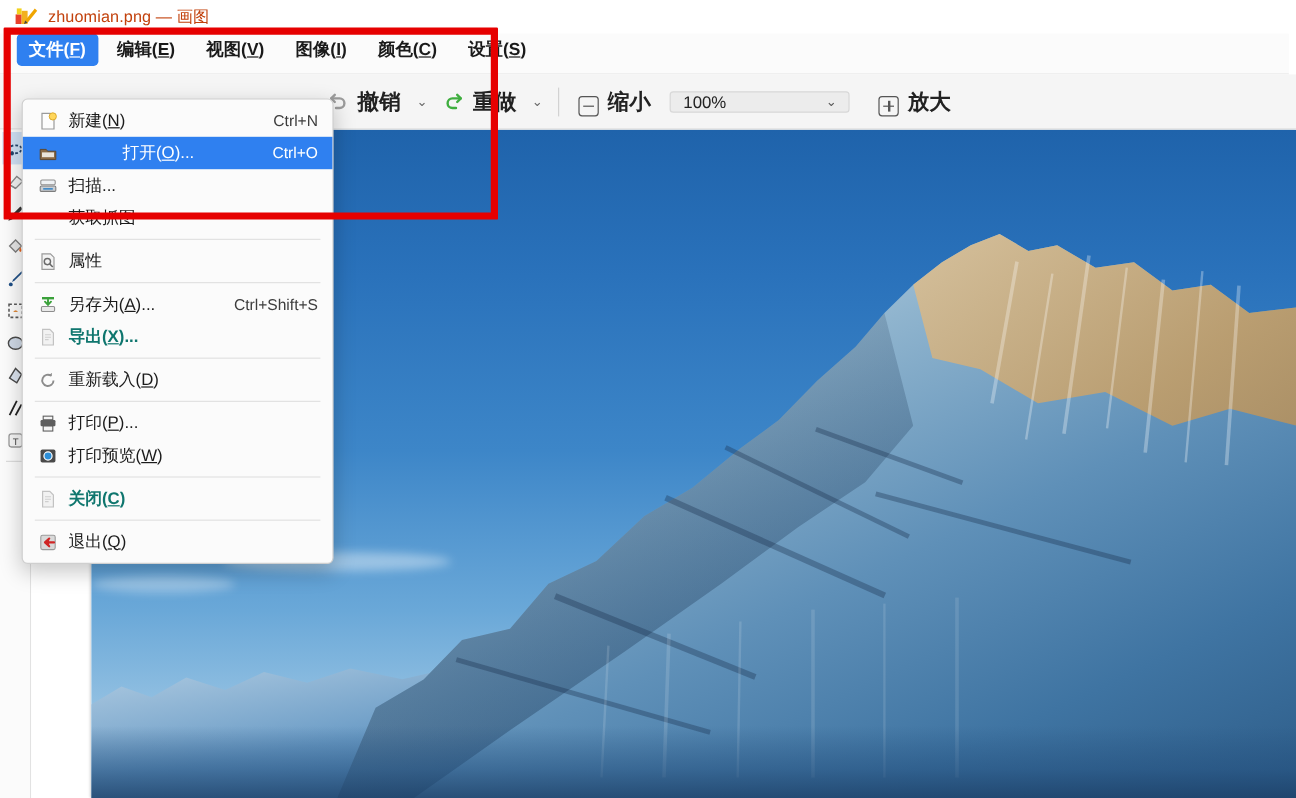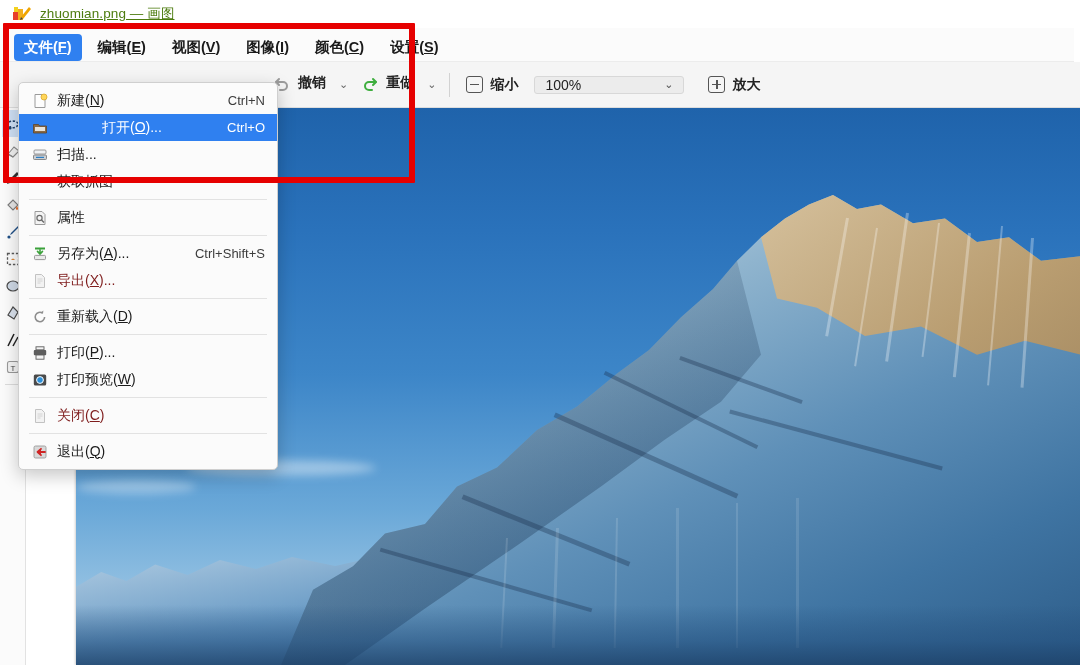--- a/index.html
+++ b/index.html
@@ -11,48 +11,47 @@
     -webkit-font-smoothing: antialiased;
   }
 
   
   #titlebar{
     position:absolute; left:0; top:0; width:1080px; height:28px;
     background:#ffffff; display:flex; align-items:center; padding-left:12px;
   }
   #app-icon{ width:20px;height:20px;position:relative;flex:0 0 auto;margin-right:8px;}
   #title-text{
-    font-size:13.5px; color:#4d7c0f; white-space:nowrap;
+    font-size:13.5px; color:#c2410c; white-space:nowrap;
     letter-spacing:.1px;
-    text-decoration:underline;
   }
 
   
   #menubar{
     position:absolute; left:0; top:28px; width:1074px; height:34px;
     background:#fbfbfb;
-    display:flex; align-items:flex-end; padding-left:14px; gap:6px;
+    display:flex; align-items:flex-start; padding-left:14px; gap:6px;
     border-bottom:1px solid #ececec;
   }
   .menu-item{
     font-size:14.5px; color:#1a1a1a; padding:4px 10px; border-radius:4px;
     white-space:nowrap; cursor:default; font-weight:600;
   }
   .menu-item u{ text-decoration:underline; }
   .menu-item.active{ background:#2f80f0; color:#fff; }
 
   
   #toolbar{
     position:absolute; left:0; top:62px; width:1080px; height:46px;
     background:#f5f5f5; border-bottom:1px solid #dddddd;
     display:flex; align-items:center; padding-left:10px;
   }
   .tb-btn{
-    display:flex;align-items:flex-start;gap:7px;
-    padding:5px 8px;border-radius:4px;font-size:14px;color:#222;
+    display:flex;align-items:flex-end;gap:7px;
+    padding:5px 8px;border-radius:4px;font-size:18px;color:#222;
     white-space:nowrap; cursor:default; font-weight:600;
   }
   .tb-caret{
     font-size:11px;color:#666;padding:6px 5px;cursor:default;
   }
   .tb-sep{ width:1px;height:24px;background:#d2d2d2;margin:0 8px; }
   .sq-icon{
     width:17px;height:17px;border:1.4px solid #555;border-radius:3px;
     position:relative;flex:0 0 auto;
   }
@@ -143,21 +142,21 @@
     position:absolute;left:18px;top:82px;width:260px;
     background:#fbfbfb;border:1px solid #cfcfcf;border-radius:5px;
     box-shadow:0 6px 18px rgba(0,0,0,.22);
     padding:4px 0;z-index:40;
   }
   .mrow{
     height:27px;display:flex;align-items:center;padding:0 12px 0 10px;
     font-size:14px;color:#1b1b1b;cursor:default;white-space:nowrap;
   }
   .mrow.hl{ background:#2f80f0; color:#ffffff;gap:45px; }
-  .mrow.disabled{ color:#7f1d1d; }
+  .mrow.disabled{ color:#0f766e;font-weight:bold; }
   .micon{
     width:22px;flex:0 0 22px;display:flex;align-items:center;justify-content:center;
     margin-right:6px;
   }
   .mlabel{flex:1 1 auto;}
   .mlabel u{text-decoration:underline;}
   .maccel{font-size:13px;color:#3c3c3c;margin-left:18px;}
   .mrow.hl .maccel{color:#ffffff;}
   .mrow.disabled .maccel{color:#b4b4b4;}
   .msub{font-size:12px;color:#777;margin-left:18px;}

